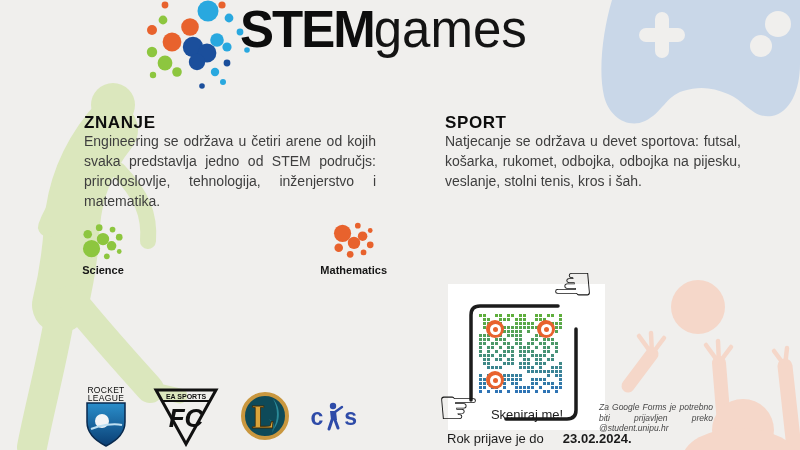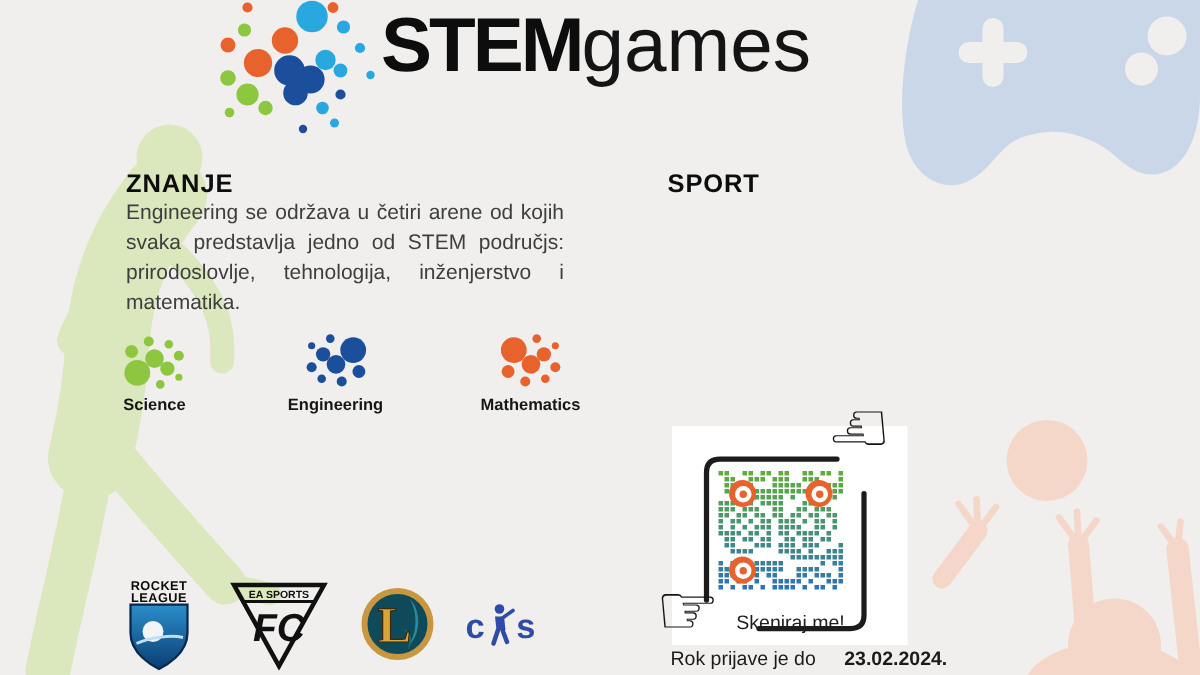--- a/index.html
+++ b/index.html
@@ -4,21 +4,21 @@
 <style>
   html,body{margin:0;padding:0;background:#d8d8d8;}
   .canvas{
     position:relative;width:800px;height:450px;overflow:hidden;
     background:#f0efed;font-family:"Liberation Sans",sans-serif;color:#111;
   }
   .abs{position:absolute;}
   svg{display:block;}
 
   
-  .title{left:254px;top:2px;line-height:56px;white-space:nowrap;}
+  .title{left:240px;top:2px;line-height:56px;white-space:nowrap;}
   .title .t-bold{font-size:51px;font-weight:700;letter-spacing:-2px;color:#0d0d0d;}
   .title .t-light{font-size:51px;font-weight:400;letter-spacing:0px;color:#141414;}
   .subtitle{left:254px;top:54px;font-size:17px;font-weight:700;letter-spacing:.2px;color:#0d0d0d;white-space:nowrap;}
 
   
   .heading{font-size:17px;font-weight:700;letter-spacing:.6px;color:#0d0d0d;}
   .body-text{font-size:14px;line-height:20px;color:#3e3e3e;text-align:justify;}
   .sec-znanje-h{left:84px;top:113px;}
   .sec-znanje-b{left:84px;top:131px;width:292px;}
   .sec-sport-h{left:445px;top:113px;}
@@ -27,21 +27,21 @@
   .sec-esport-b{left:84px;top:312px;width:292px;}
 
   
   .stem-row{left:79px;top:220px;width:308px;display:flex;justify-content:space-between;}
   .stem-item{display:flex;flex-direction:column;align-items:center;}
   .stem-item .lbl{font-size:11px;font-weight:700;color:#161616;margin-top:2px;white-space:nowrap;}
 
   
   .games-row{left:78px;top:386px;width:280px;display:flex;justify-content:space-between;align-items:flex-start;}
   .rl{width:56px;display:flex;flex-direction:column;align-items:center;}
-  .rl .rl-txt{font-size:8.5px;font-weight:700;letter-spacing:.3px;line-height:8px;color:#0c0c0c;text-align:center;}
+  .rl .rl-txt{font-size:8.5px;font-weight:400;letter-spacing:.3px;line-height:8px;color:#0c0c0c;text-align:center;}
   .cs-logo{margin-top:16px;display:flex;align-items:center;color:#2e4ba8;font-weight:700;font-size:23px;letter-spacing:1px;}
   .lol-wrap{margin-top:3px;}
   .ea-wrap{margin-top:1px;}
 
   
   .prijava-h{left:467px;top:263px;font-size:18px;font-weight:700;letter-spacing:.8px;}
   .qr-card{left:448px;top:284px;width:157px;height:146px;background:#ffffff;}
   .qr-grid{position:absolute;left:31px;top:30px;width:84px;height:80px;}
   .qrdot{position:absolute;width:3px;height:3px;}
   .qr-finder{position:absolute;width:18px;height:18px;border-radius:50%;background:#e8622d;display:flex;align-items:center;justify-content:center;}
@@ -145,36 +145,20 @@
             <circle cx="20" cy="8" r="3.5"></circle>
             <circle cx="34" cy="10" r="3"></circle>
           <circle cx="41" cy="18" r="3.5"></circle>
             <circle cx="28" cy="38" r="3"></circle>
             <circle cx="41" cy="33" r="2.5"></circle>
         </g>
       </svg>
       <div class="lbl">Science</div>
     </div>
     <div class="stem-item">
-      <svg width="48" height="42" viewBox="0 0 48 44" style="transform:scale(-1,-1);">
-        <g fill="#1b4f9c">
-          <circle cx="12" cy="30" r="9"></circle>
-            <circle cx="24" cy="20" r="6.5"></circle>
-            <circle cx="33" cy="27" r="5"></circle>
-          <circle cx="8" cy="15" r="4.5"></circle>
-            <circle cx="20" cy="8" r="3.5"></circle>
-            <circle cx="34" cy="10" r="3"></circle>
-          <circle cx="41" cy="18" r="3.5"></circle>
-            <circle cx="28" cy="38" r="3"></circle>
-            <circle cx="41" cy="33" r="2.5"></circle>
-        </g>
-      </svg>
-      <div class="lbl">Engineering</div>
-    </div>
-    <div class="stem-item">
       <svg width="48" height="42" viewBox="0 0 48 44" style="transform:scaleY(-1);">
         <g fill="#e8622d">
           <circle cx="12" cy="30" r="9"></circle>
             <circle cx="24" cy="20" r="6.5"></circle>
             <circle cx="33" cy="27" r="5"></circle>
           <circle cx="8" cy="15" r="4.5"></circle>
             <circle cx="20" cy="8" r="3.5"></circle>
             <circle cx="34" cy="10" r="3"></circle>
           <circle cx="41" cy="18" r="3.5"></circle>
             <circle cx="28" cy="38" r="3"></circle>
@@ -231,20 +215,21 @@
           <path d="M 6,9 L 12,9 L 13,18 L 7,18 Z" stroke="none"></path>
           <path d="M 11,10 L 18,5" stroke-width="2.4" fill="none"></path>
           <path d="M 8,18 L 5,27 M 11,18 L 14,26" stroke-width="3" fill="none"></path>
         </g>
       </svg>
       <span>s</span>
     </div>
   </div>
 
   <div class="abs heading sec-sport-h">SPORT</div>
+  <div class="abs body-text sec-sport-b">Natjecanje se održava u devet sportova: futsal, košarka, rukomet, odbojka, odbojka na pijesku, veslanje, stolni tenis, kros i šah.</div>
 
 
   <div class="abs qr-card">
     <svg style="position:absolute;left:0;top:0;" width="157" height="146" viewBox="0 0 157 146">
       <g fill="none" stroke="#1c1c1c" stroke-width="3.5" stroke-linecap="round">
         <path d="M 110,22 L 32,22 Q 23,22 23,31 L 23,116"></path>
         <path d="M 128,45 L 128,126 Q 128,135 119,135 L 58,135"></path>
       </g>
     </svg>
     <div class="qr-grid">
@@ -530,14 +515,15 @@
     <div class="qr-caption">Skeniraj me!</div>
   </div>
 
   <div class="abs hand hand-tr">☜</div>
   <div class="abs hand hand-bl">☞</div>
 
   <div class="abs deadline">
     <span class="pfx">Rok prijave  je do</span><span class="date">23.02.2024.</span>
   </div>
 
+  <div class="abs note">Za Google Forms je potrebno biti prijavljen preko @student.unipu.hr</div>
 
 </div>
 
 </body></html>

